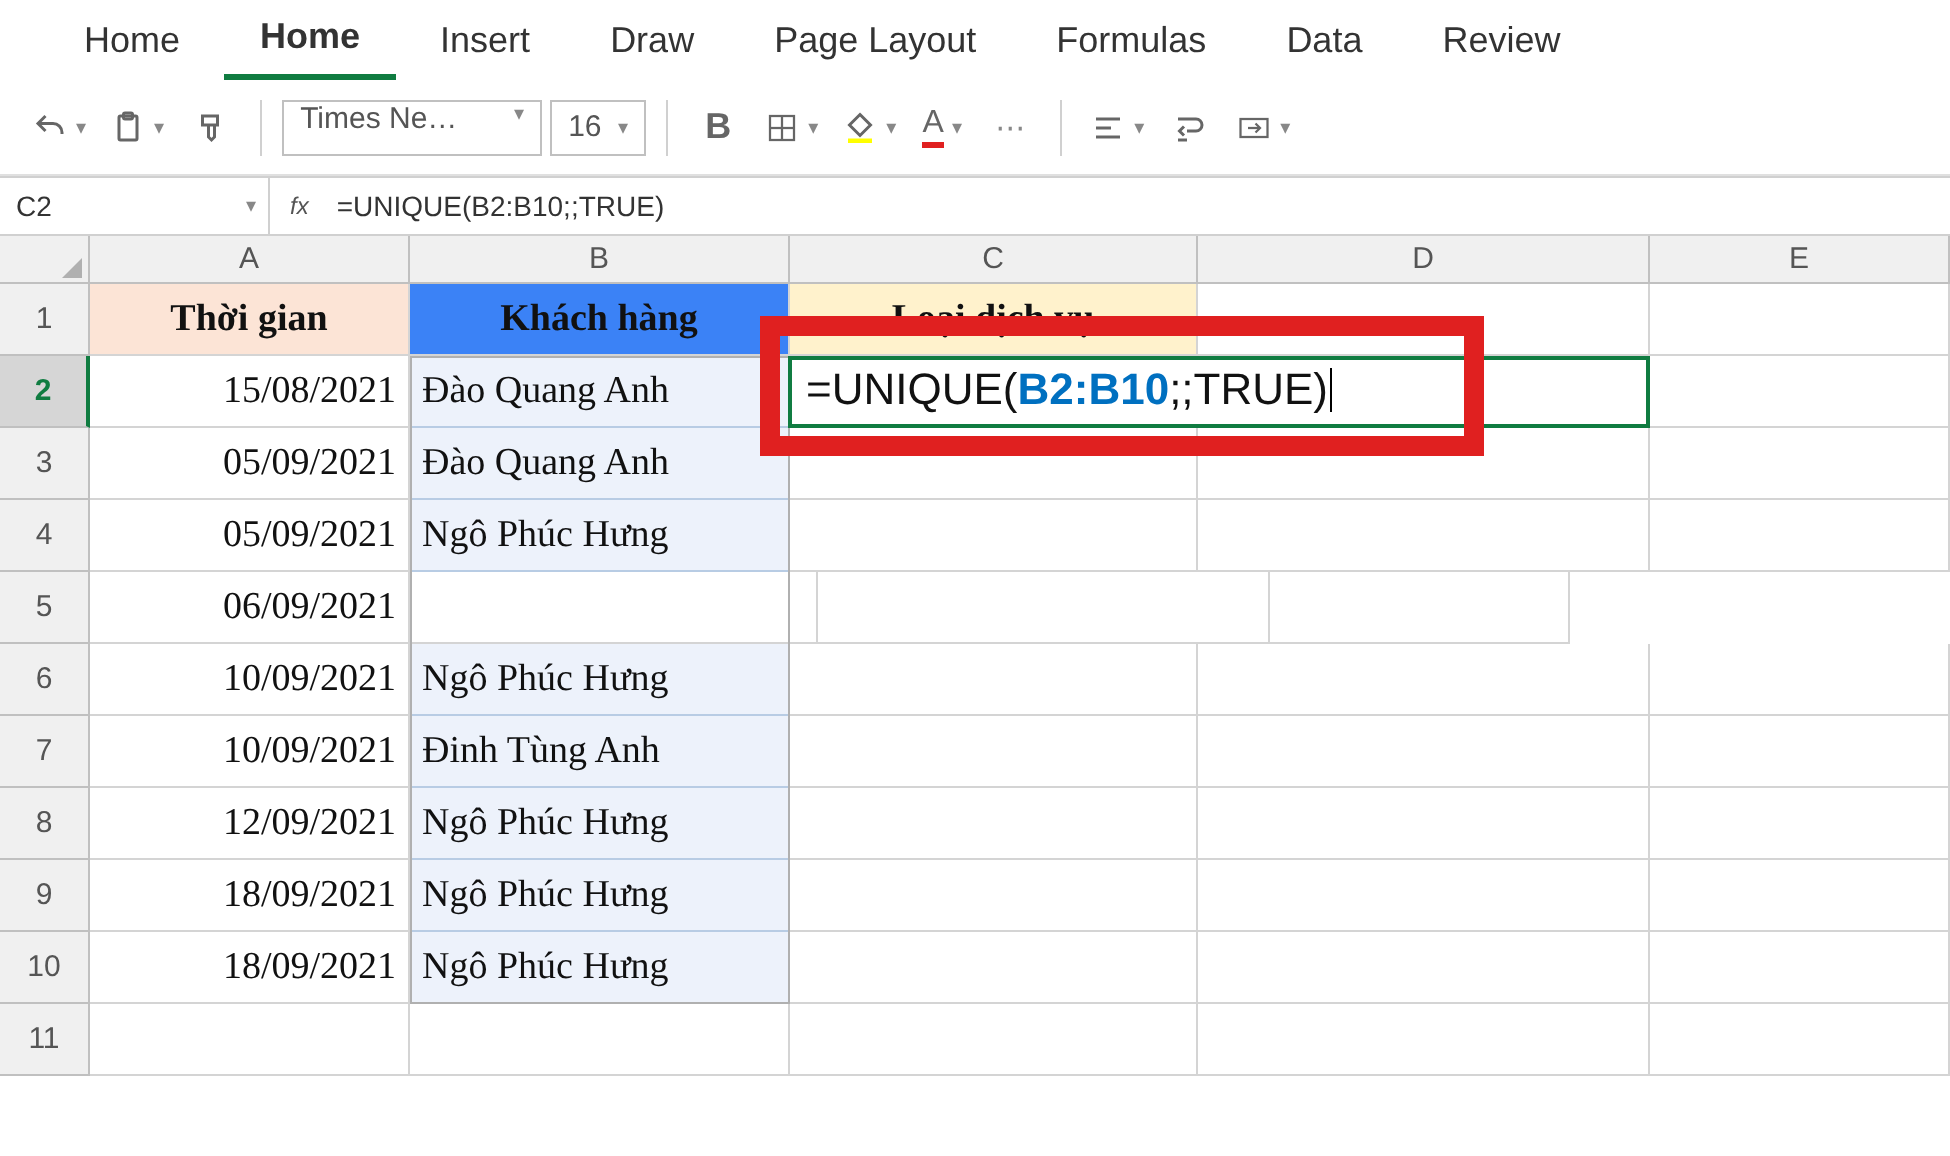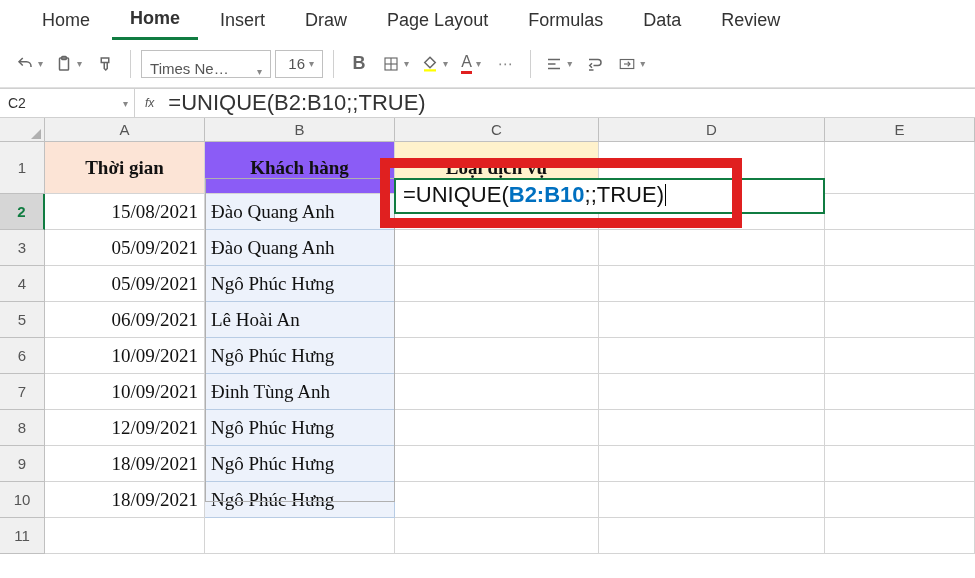--- a/index.html
+++ b/index.html
@@ -8,43 +8,43 @@
 
 .tabs { display: flex; height: 40px; align-items: center; padding-left: 24px; gap: 4px; background: #fff; }
 .tab { padding: 8px 18px; font-size: 18px; color: #333; cursor: pointer; }
 .tab.active { font-weight: 600; border-bottom: 3px solid #107c41; }
 
 
 .toolbar { display: flex; align-items: center; height: 48px; padding-left: 12px; gap: 4px; background: #fff; border-bottom: 1px solid #e0e0e0; }
 .tool { display: flex; align-items: center; justify-content: center; min-width: 30px; height: 32px; padding: 0 4px; color: #666; cursor: pointer; border-radius: 3px; }
 .tool svg { width: 18px; height: 18px; }
 .sep { width: 1px; height: 28px; background: #d0d0d0; margin: 0 6px; }
-.font-select { display: flex; align-items: flex-end; border: 1px solid #c0c0c0; height: 28px; padding: 0 8px; font-size: 15px; color: #555; background: #fff; min-width: 130px; justify-content: space-between; }
-.size-select { display: flex; align-items: center; border: 1px solid #c0c0c0; height: 28px; padding: 0 8px; font-size: 15px; color: #555; background: #fff; min-width: 48px; justify-content: flex-end; }
+.font-select { display: flex; align-items: flex-start; border: 1px solid #c0c0c0; height: 28px; padding: 0 8px; font-size: 15px; color: #555; background: #fff; min-width: 130px; justify-content: space-between; }
+.size-select { display: flex; align-items: center; border: 1px solid #c0c0c0; height: 28px; padding: 0 8px; font-size: 15px; color: #555; background: #fff; min-width: 48px; justify-content: space-between; }
 .chev { font-size: 10px; color: #888; margin-left: 4px; }
 
 
 .formula-bar { display: flex; align-items: center; height: 30px; border-top: 1px solid #d0d0d0; border-bottom: 1px solid #d0d0d0; background: #fff; }
 .name-box { width: 135px; height: 100%; border-right: 1px solid #d0d0d0; display: flex; align-items: center; padding-left: 8px; font-size: 14px; color: #333; justify-content: space-between; padding-right: 6px; gap: 36px; }
 .fx { font-style: italic; font-size: 12px; color: #555; padding: 0 10px; }
-.formula-input { flex: 1; font-size: 22px; color: #333; padding-left: 4px; display: flex; align-items: flex-start; }
+.formula-input { flex: 1; font-size: 14px; color: #333; padding-left: 4px; display: flex; align-items: flex-start; }
 
 
 .grid-wrap { position: relative; }
 .corner { position: absolute; left: 0; top: 0; width: 45px; height: 24px; background: #f0f0f0; border-right: 1px solid #c0c0c0; border-bottom: 1px solid #c0c0c0; }
 .corner::before { content: ''; position: absolute; right: 3px; bottom: 2px; width: 0; height: 0; border-style: solid; border-width: 0 0 10px 10px; border-color: transparent transparent #b0b0b0 transparent; }
 .col-headers { display: flex; margin-left: 45px; }
 .col-h { height: 24px; background: #f0f0f0; border-right: 1px solid #c0c0c0; border-bottom: 1px solid #c0c0c0; display: flex; align-items: center; justify-content: center; font-size: 15px; color: #555; }
 .row { display: flex; }
 .row-h { width: 45px; background: #f0f0f0; border-right: 1px solid #c0c0c0; border-bottom: 1px solid #c0c0c0; display: flex; align-items: center; justify-content: center; font-size: 15px; color: #555; }
 .row-h.active { background: #d6d6d6; border-right: 2px solid #107c41; font-weight: 600; color: #107c41; }
 .cell { border-right: 1px solid #d4d4d4; border-bottom: 1px solid #d4d4d4; height: 36px; display: flex; align-items: center; padding: 0 6px; font-family: "Times New Roman", serif; font-size: 19px; color: #111; overflow: visible; white-space: nowrap; }
 .row.r1 .cell { font-weight: bold; justify-content: center; }
 .hdr-a { background: #fce4d6; }
-.hdr-b { background: #8b5cf6; }
+.hdr-b { background: #3b82f6; }
 .hdr-c { background: #fff2cc; }
 .data-b { background: #edf2fb; border-right: 1px solid #b8cce4; border-bottom: 1px solid #b8cce4; }
 .data-a { text-align: left; justify-content: flex-end; }
 
 
 .cA { width: 160px; }
 .cB { width: 190px; }
 .cC { width: 204px; }
 .cD { width: 226px; }
 .cE { width: 150px; }
@@ -56,21 +56,21 @@
 .edit-text .fn { color: #111; }
 .edit-text .ref { color: #0070c0; font-weight: bold; }
 .edit-caret { display: inline-block; width: 1px; height: 22px; background: #000; margin-left: 1px; }
 
 
 .fb-ref { color: #333; }
 
 
 .hl-red { position: absolute; left: 380px; top: 40px; width: 362px; height: 70px; border: 10px solid #e02020; pointer-events: none; z-index: 20; }
 
-.row.r1 .cell { height: 52px; }
+.row.r1 .cell { height: 36px; }
 
 </style>
 </head>
 <body>
 
 <div class="tabs">
   <div class="tab">Home</div>
   <div class="tab active">Home</div>
   <div class="tab">Insert</div>
   <div class="tab">Draw</div>
@@ -208,21 +208,20 @@
     <div class="row-h">4</div>
     <div class="cell cA data-a">05/09/2021</div>
     <div class="cell cB data-b">Ngô Phúc Hưng</div>
     <div class="cell cC"></div>
     <div class="cell cD"></div>
     <div class="cell cE"></div>
   </div>
   <div class="row">
     <div class="row-h">5</div>
     <div class="cell cA data-a">06/09/2021</div>
-    <div class="cell cB data-b">Lê Hoài An</div>
     <div class="cell cC"></div>
     <div class="cell cD"></div>
     <div class="cell cE"></div>
   </div>
   <div class="row">
     <div class="row-h">6</div>
     <div class="cell cA data-a">10/09/2021</div>
     <div class="cell cB data-b">Ngô Phúc Hưng</div>
     <div class="cell cC"></div>
     <div class="cell cD"></div>

